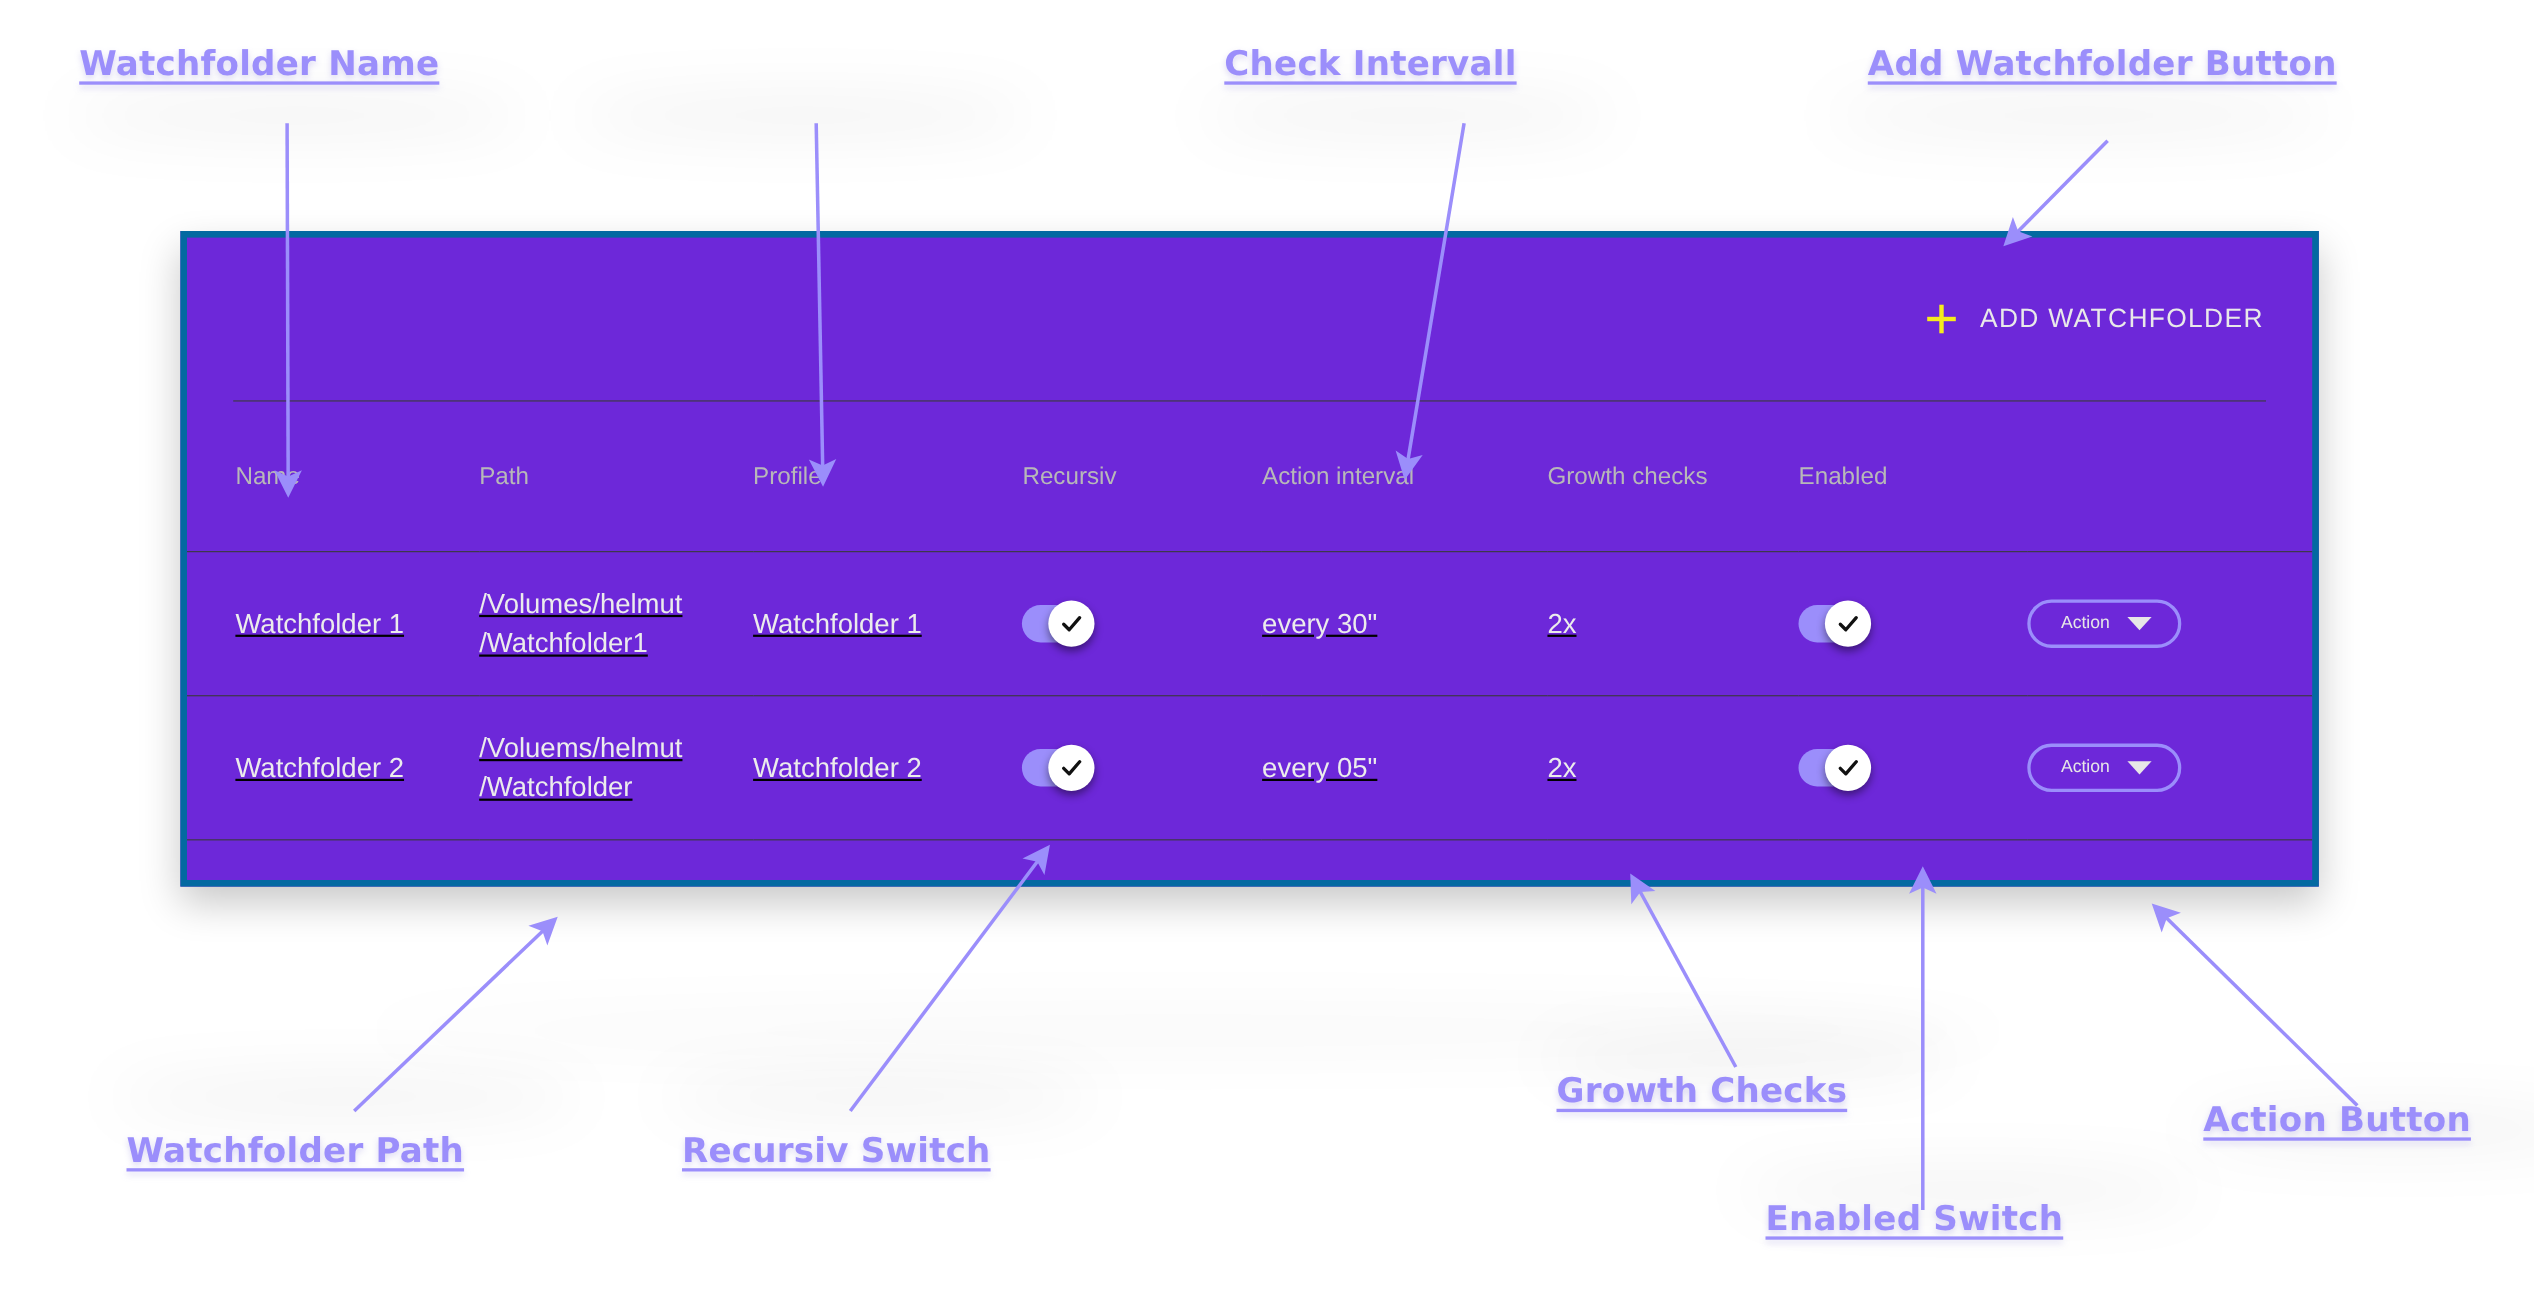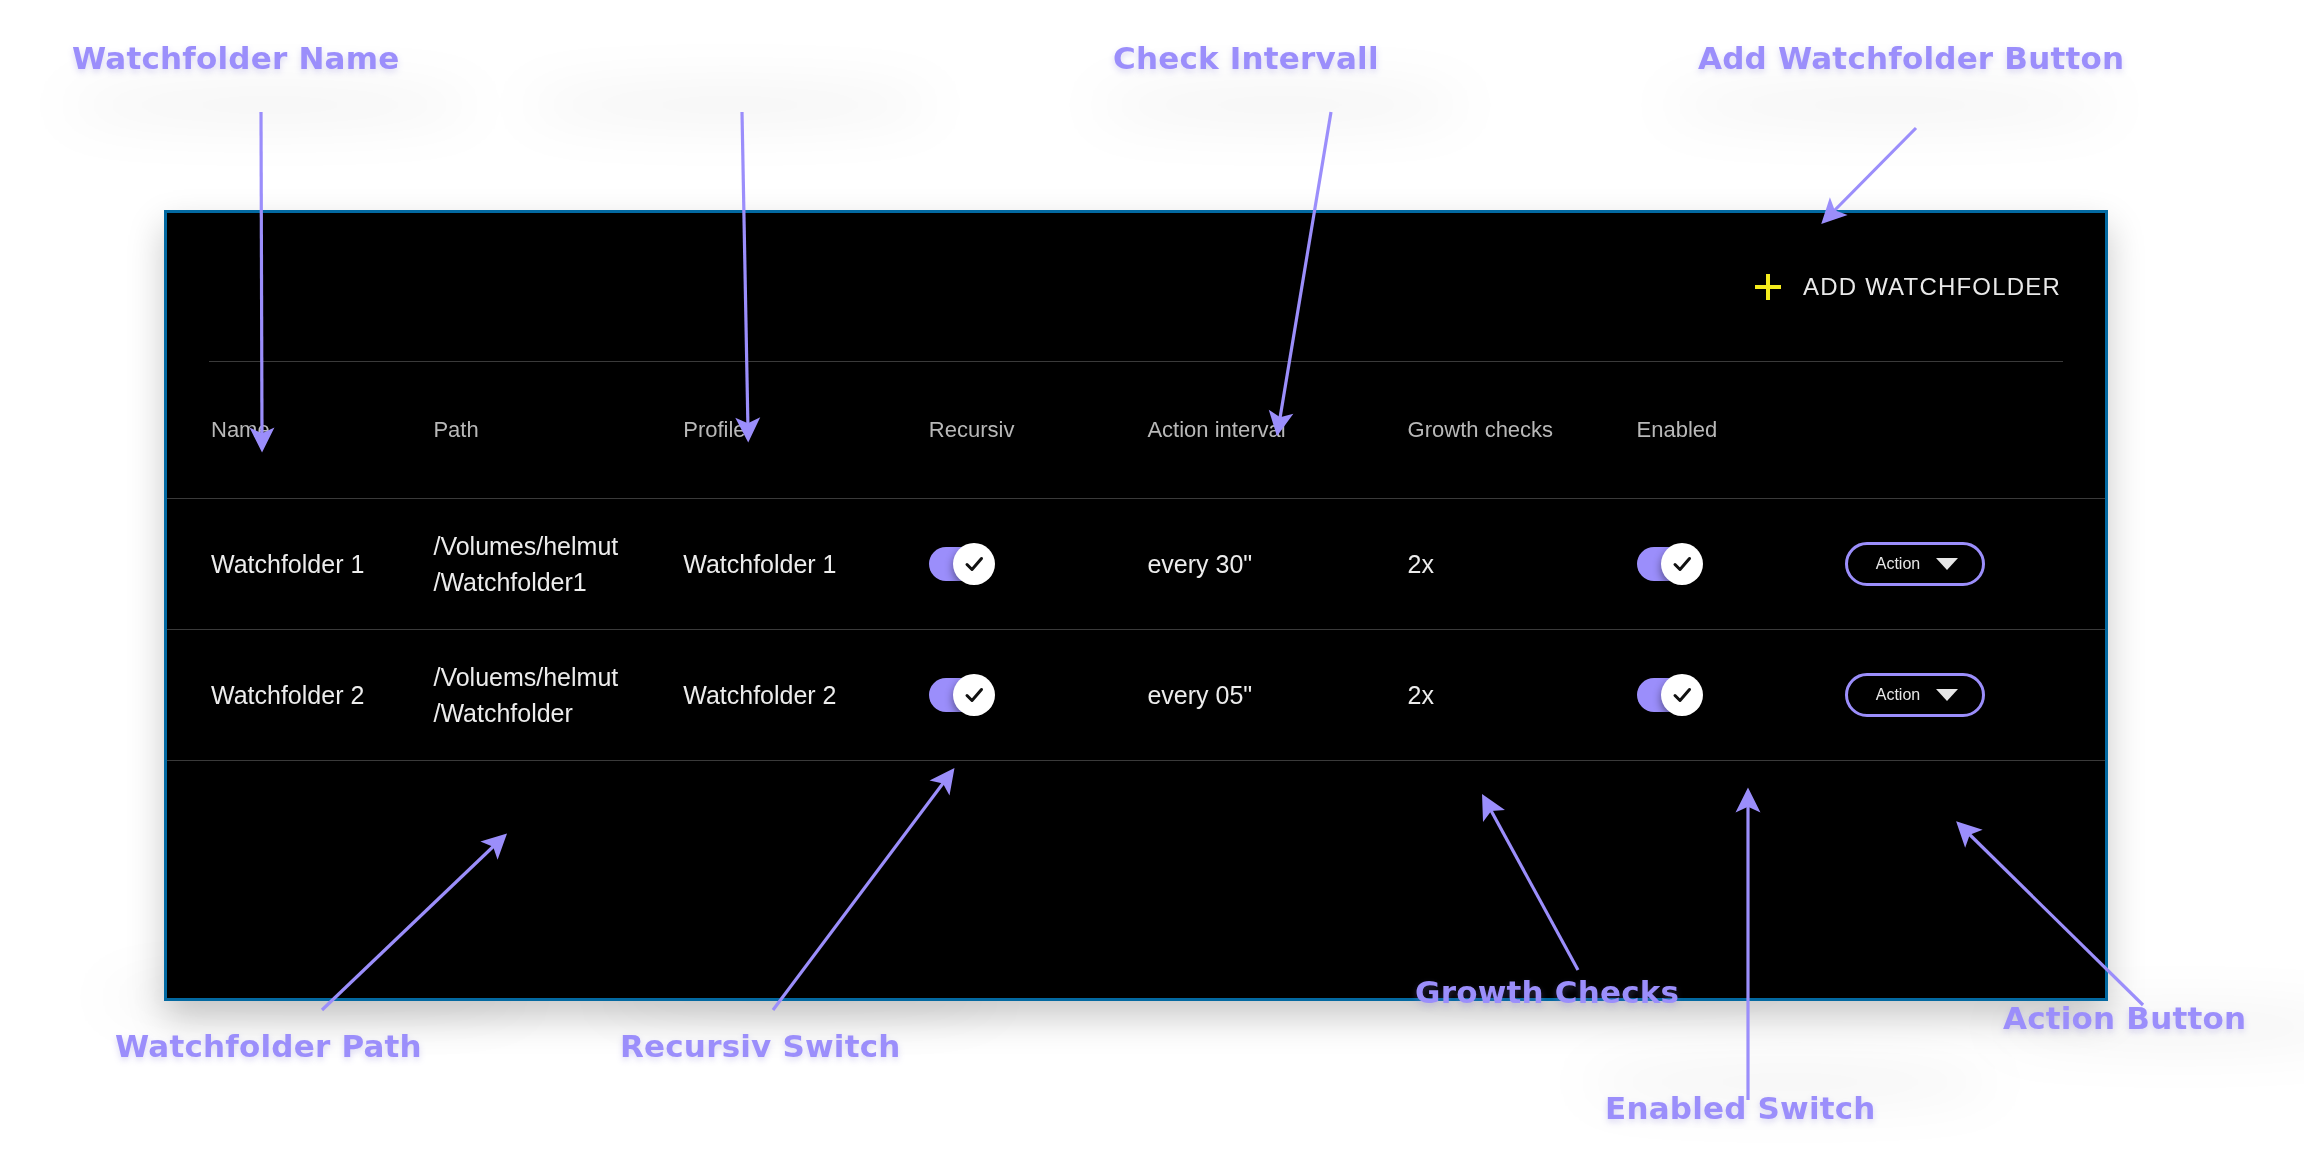--- a/index.html
+++ b/index.html
@@ -27,43 +27,44 @@
   }
   .anno-label {
     position: absolute;
     z-index: 50;
     color: #9b8efb;
     font-family: "DejaVu Sans", sans-serif;
     font-weight: bold;
     font-size: 31px;
     letter-spacing: 0.2px;
     white-space: nowrap;
+    text-decoration: underline;
     text-decoration-thickness: 3px;
     text-underline-offset: 6px;
     text-shadow: 0 3px 6px rgba(140,130,220,0.30);
   }
 
   
   .soft-blob {
     position: absolute;
     border-radius: 50%;
     background: rgba(0,0,0,0.055);
     filter: blur(26px);
     z-index: 1;
   }
 
   
   #panel {
     position: absolute;
     left: 164px;
     top: 210px;
     width: 1944px;
-    height: 791px;
-    background: #000000;
-    border: 3px solid #0369a1;
+    height: 596px;
+    background: #6d28d9;
+    border: 6px solid #0369a1;
     box-sizing: border-box;
     box-shadow: 0 16px 34px rgba(0,0,0,0.22);
     z-index: 10;
     overflow: hidden;
   }
   #panel-toolbar {
     height: 148px;
     display: flex;
     align-items: center;
     justify-content: flex-end;

